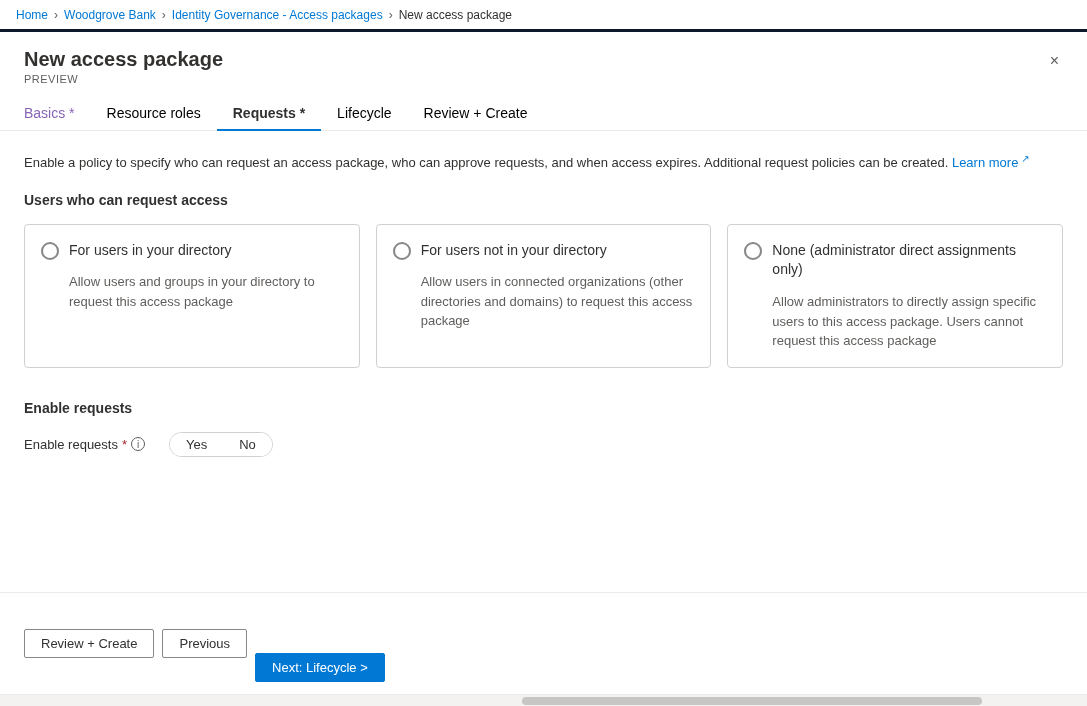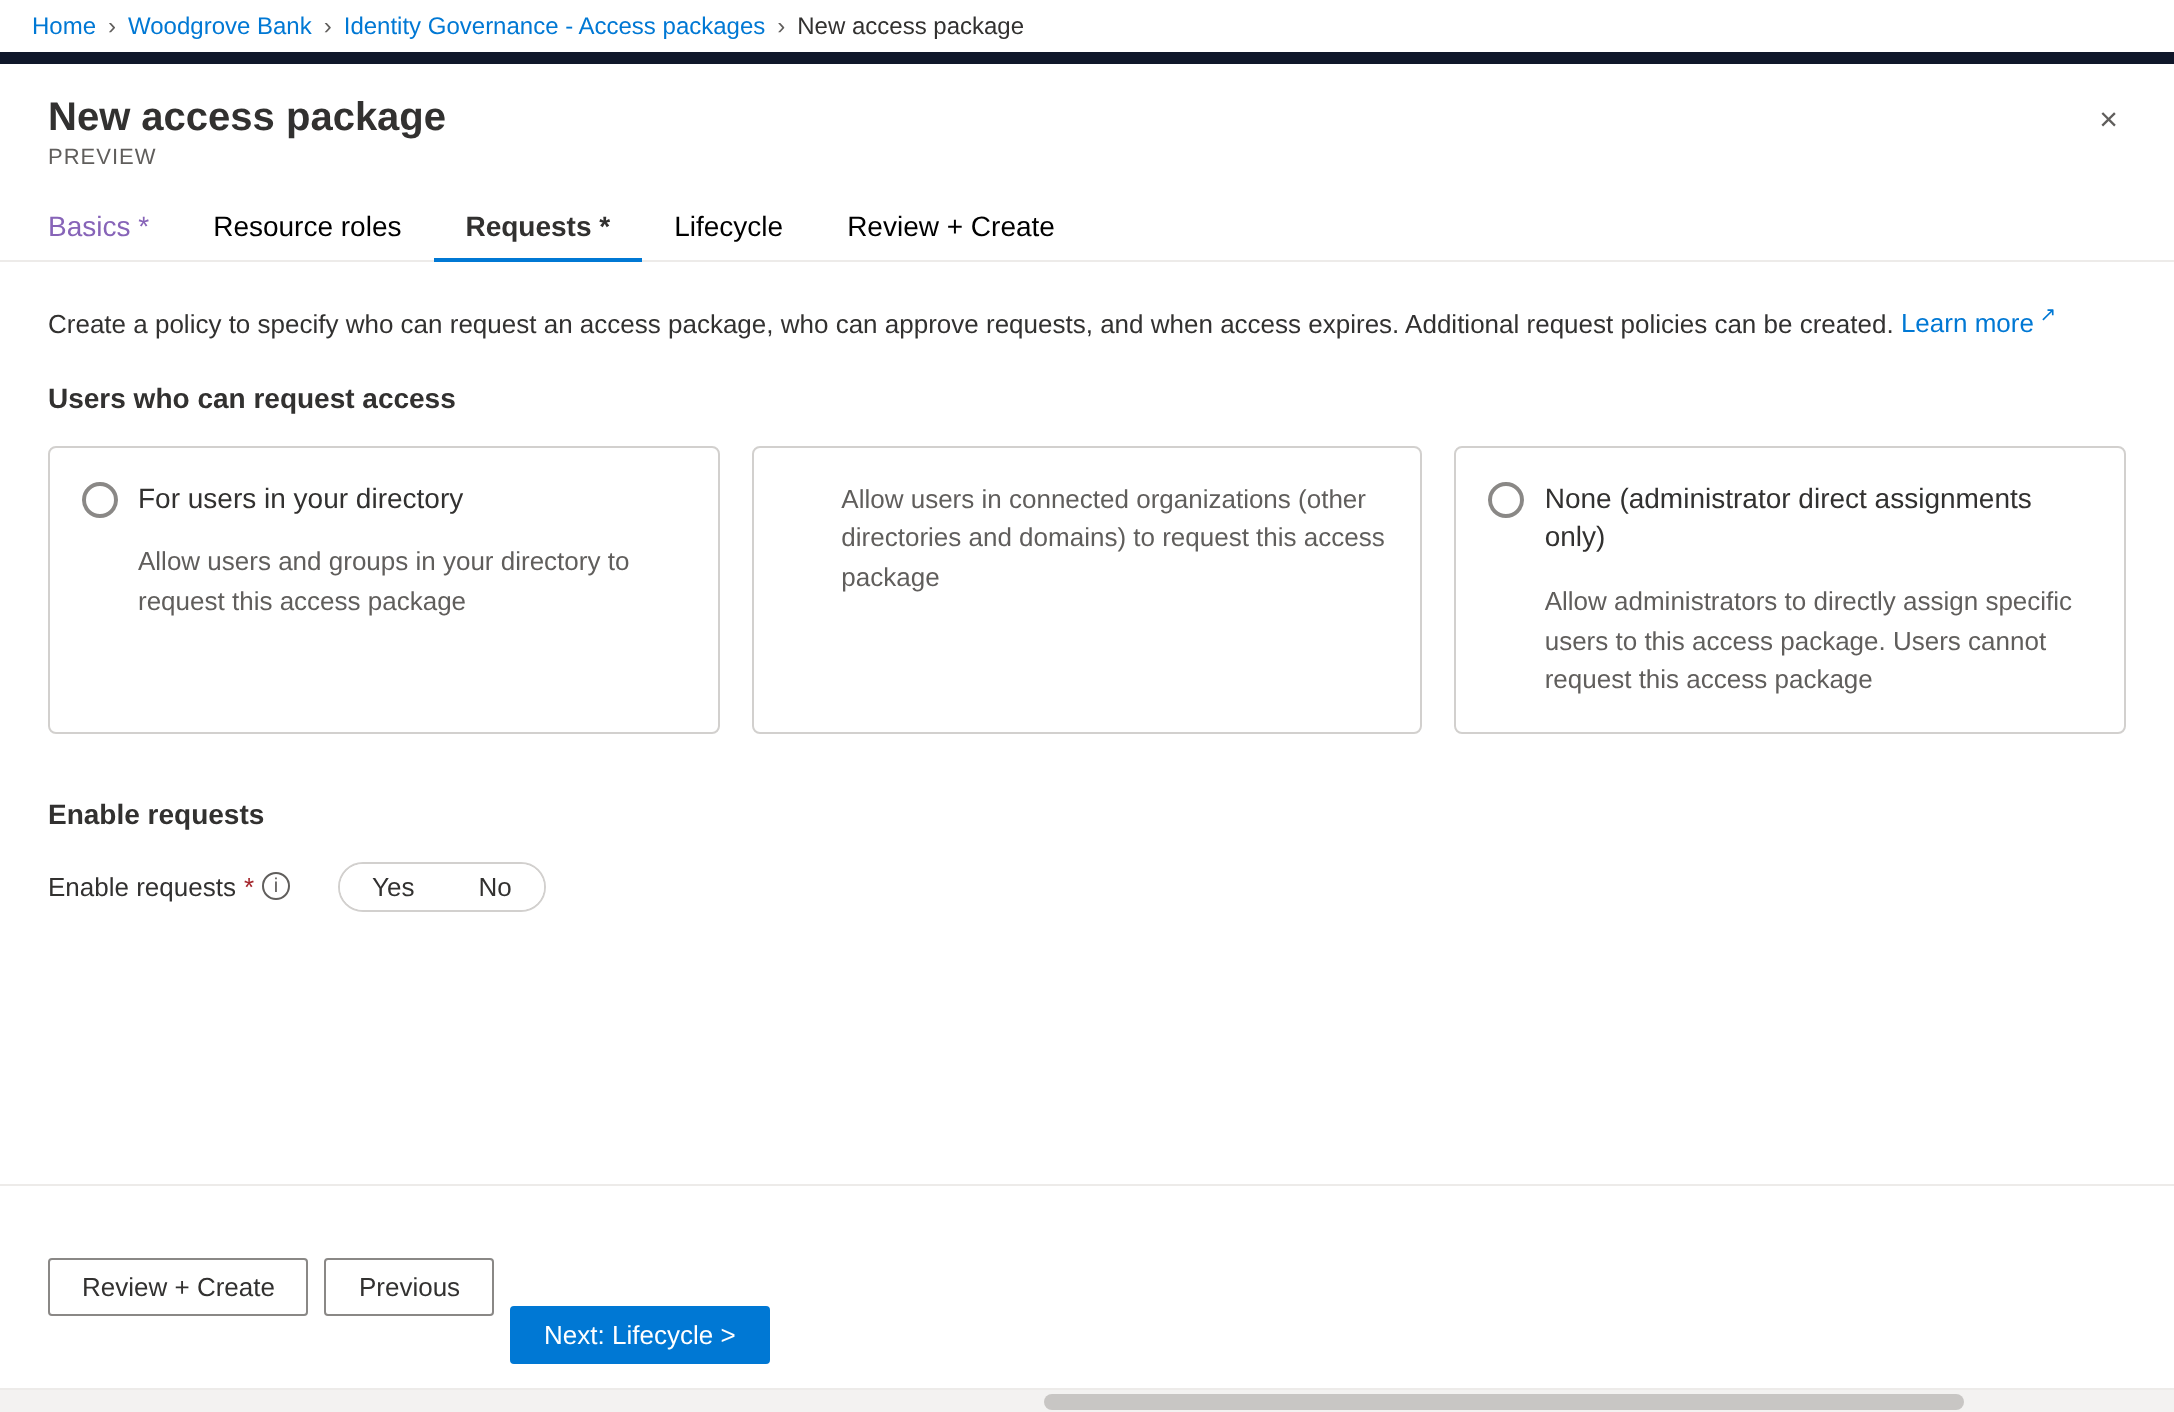--- a/index.html
+++ b/index.html
@@ -11,21 +11,21 @@
       width: 1087px;
       height: 706px;
       overflow: hidden;
       display: flex;
       flex-direction: column;
     }
 
     
     .breadcrumb-bar {
       background: #fff;
-      border-bottom: 6px solid #0f172a;
+      border-bottom: 3px solid #0f172a;
       padding: 4px 16px;
       display: flex;
       align-items: center;
       gap: 6px;
       font-size: 12px;
       color: #605e5c;
       min-height: 32px;
     }
     .breadcrumb-bar a {
       color: #0078d4;
@@ -322,39 +322,43 @@
       <span class="tab">Resource roles</span>
       <span class="tab active">Requests *</span>
       <span class="tab">Lifecycle</span>
       <span class="tab">Review + Create</span>
     </div>
   </div>
 
   <div class="panel-content">
 
     <p class="description-text">
-      <span>Create a policy to specify who can request an access package, who can approve requests, and when access expires. Additional request policies can be created.</span>
+      <span>Enable a policy to specify who can request an access package, who can approve requests, and when access expires. Additional request policies can be created.</span>
       <a class="learn-more-link" href="#">
         <span>Learn more</span><span class="external-icon"> ↗</span>
       </a>
     </p>
 
     <div class="section-heading">Users who can request access</div>
 
     <div class="option-cards">
 
       <div class="option-card">
         <div class="option-card-header">
           <div class="radio-circle"></div>
           <span class="option-card-title">For users in your directory</span>
         </div>
         <div class="option-card-desc">Allow users and groups in your directory to request this access package</div>
       </div>
 
       <div class="option-card">
+        <div class="option-card-header">
+          <div class="radio-circle"></div>
+          <span class="option-card-title">For users not in your directory</span>
+        </div>
         <div class="option-card-desc">Allow users in connected organizations (other directories and domains) to request this access package</div>
       </div>
 
       <div class="option-card">
         <div class="option-card-header">
           <div class="radio-circle"></div>
           <span class="option-card-title">None (administrator direct assignments only)</span>
         </div>
         <div class="option-card-desc">Allow administrators to directly assign specific users to this access package. Users cannot request this access package</div>
       </div>

